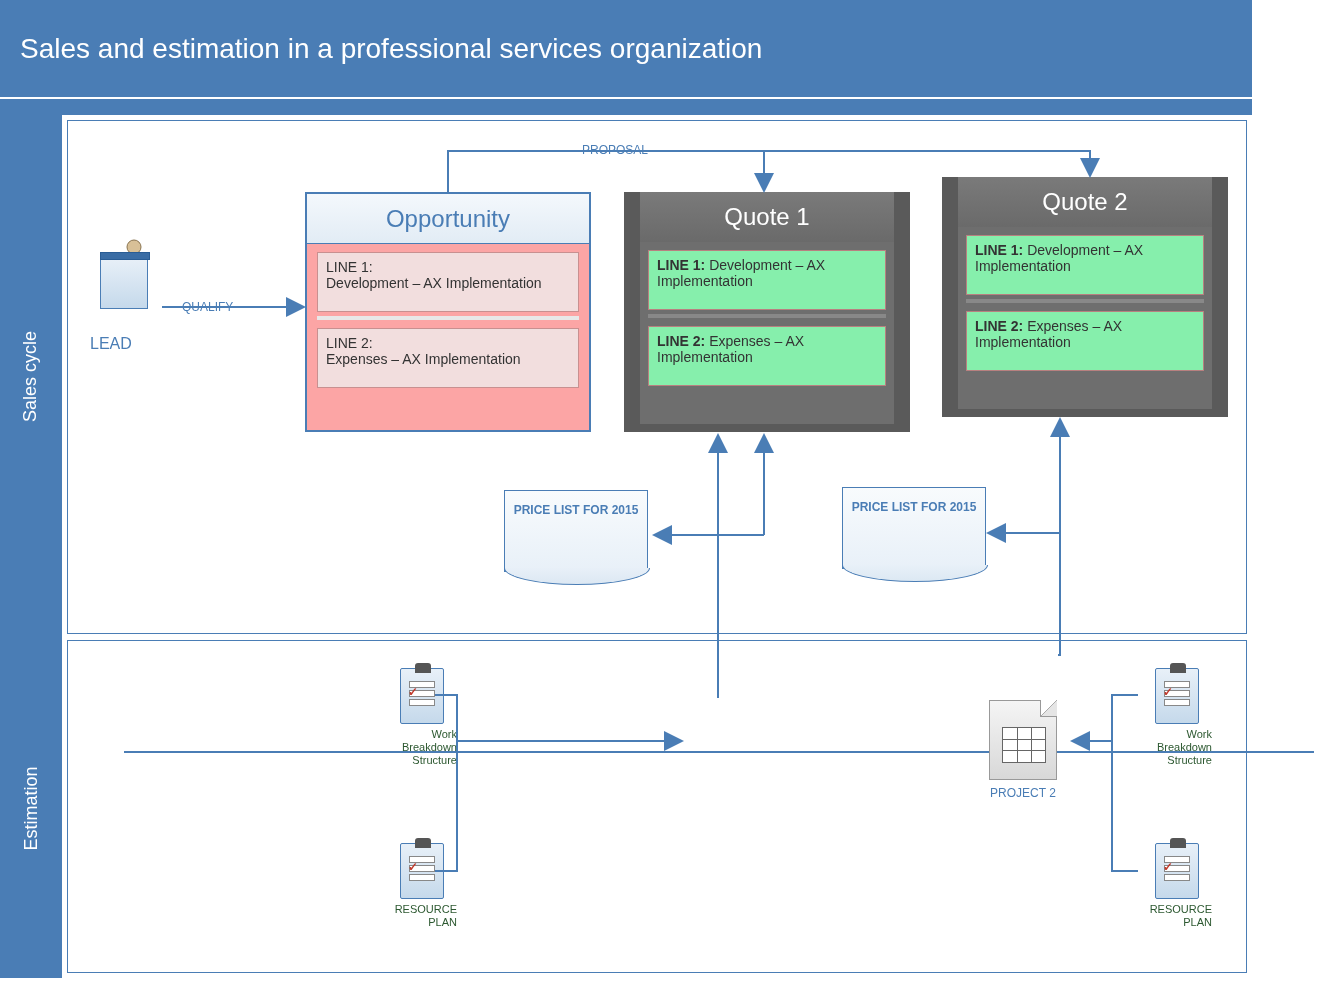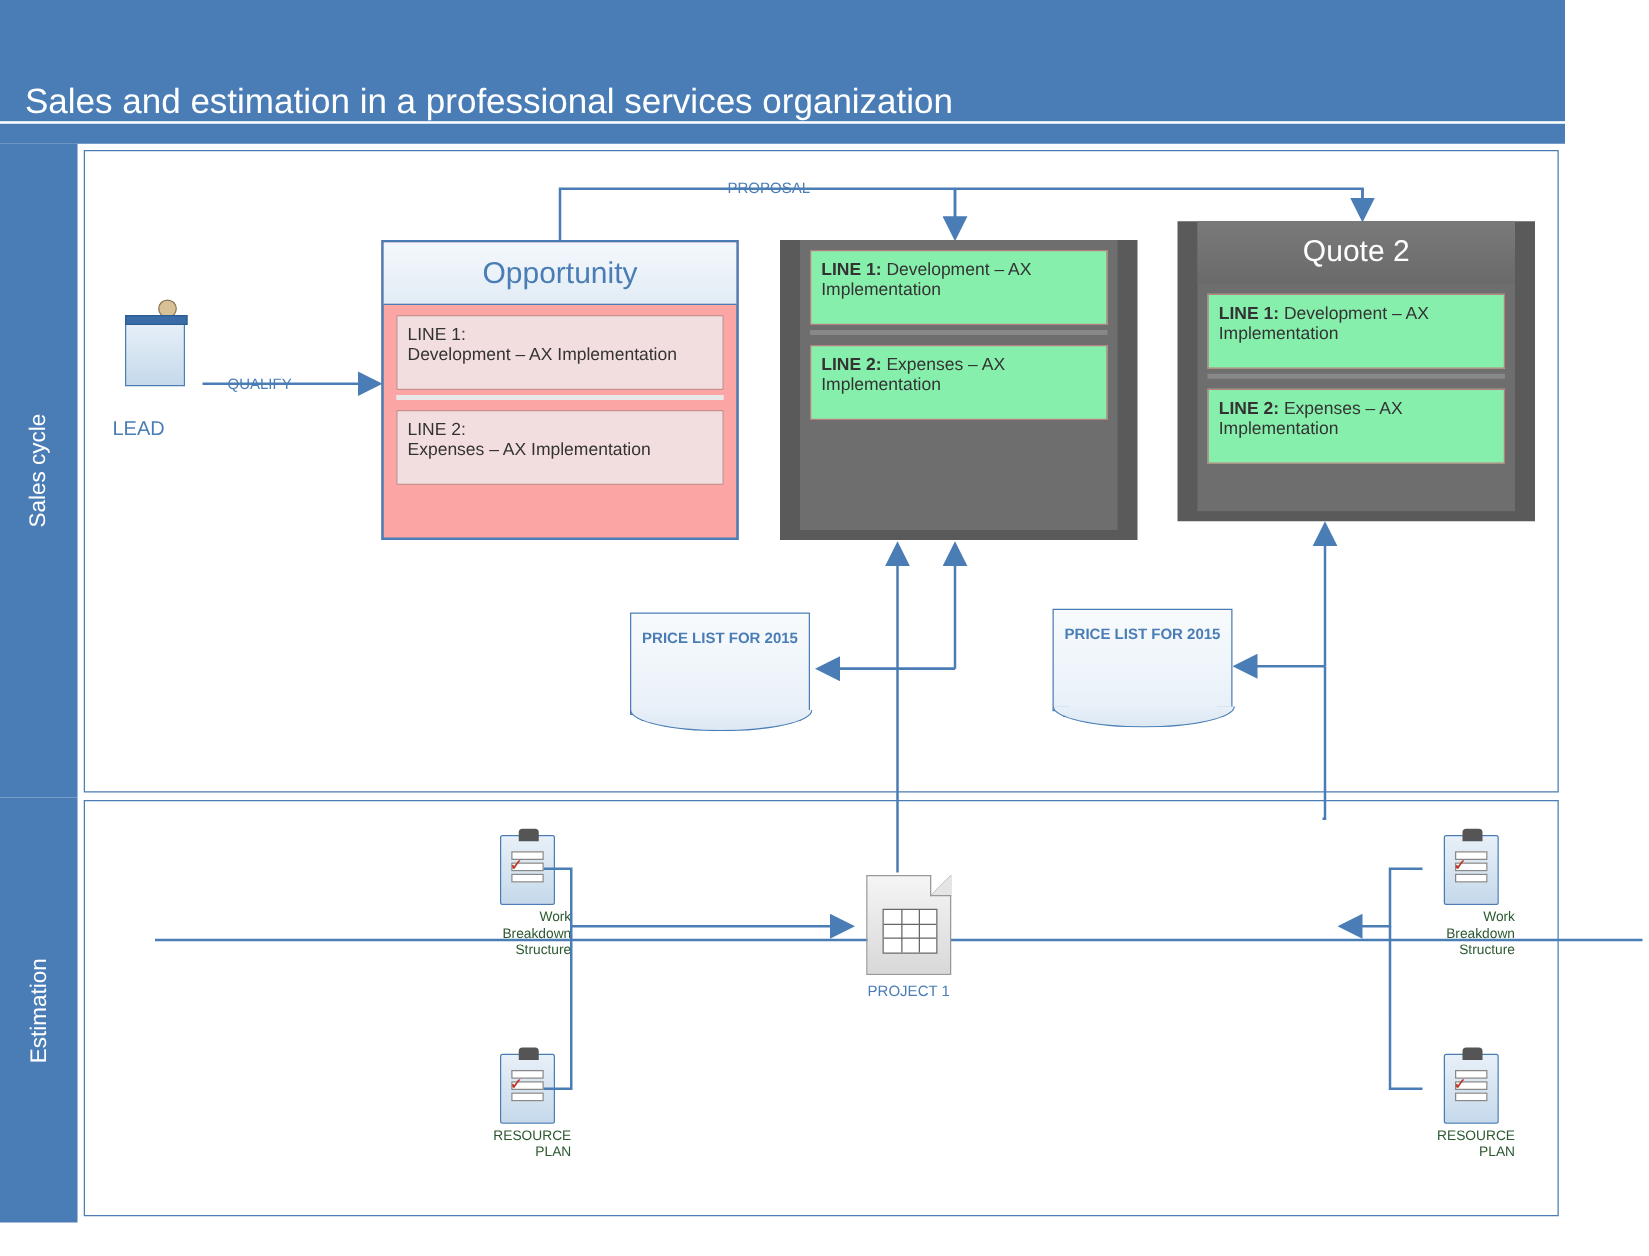--- a/index.html
+++ b/index.html
@@ -1,18 +1,18 @@
 <!DOCTYPE html>
 <html><head>
 <meta charset="utf-8">
 <style>
 *{box-sizing:border-box;margin:0;padding:0}
 body{font-family:'Segoe UI',Arial,sans-serif;background:#fff}
 .canvas{width:1319px;height:1005px;position:relative;background:#fff}
-.title-bar{position:absolute;left:0;top:0;width:1252px;height:97px;background:#4a7db5;display:flex;align-items:flex-end;padding-left:20px}
+.title-bar{position:absolute;left:0;top:0;width:1252px;height:97px;background:#4a7db5;display:flex;align-items:center;padding-left:20px}
 .title-text{color:#fff;font-size:28px;font-weight:300}
 .band-bar{position:absolute;left:0;top:97px;width:1252px;height:18px;background:#4a7db5;border-top:2px solid #fff}
 .swimlane-label-1{position:absolute;left:0;top:115px;width:62px;height:523px;background:#4a7db5;display:flex;align-items:center;justify-content:center}
 .swimlane-label-1 span{color:#fff;font-size:18px;font-weight:300;transform:rotate(-90deg);white-space:nowrap}
 .swimlane-label-2{position:absolute;left:0;top:638px;width:62px;height:340px;background:#4a7db5;display:flex;align-items:center;justify-content:center}
 .swimlane-label-2 span{color:#fff;font-size:18px;font-weight:300;transform:rotate(-90deg);white-space:nowrap}
 .row-divider{position:absolute;left:62px;top:636px;width:1190px;height:2px;background:#4a7db5}
 .content{position:absolute;left:62px;top:115px;width:1190px;height:863px}
 .sales-area{position:absolute;left:5px;top:5px;width:1180px;height:514px;border:1px solid #4a7db5;background:#fff}
 .est-area{position:absolute;left:5px;top:525px;width:1180px;height:333px;border:1px solid #4a7db5;background:#fff}
@@ -112,20 +112,21 @@
       </div>
       <div class="line-sep"></div>
       <div class="line-box">
         <strong>LINE 2:</strong>
         <span>Expenses – AX Implementation</span>
       </div>
     </div>
 
     <div class="quote-box" id="q1">
       <div class="quote-inner">
+        <div class="quote-head">Quote 1</div>
         <div class="quote-line">
           <strong>LINE 1:</strong>
           <span>Development – AX Implementation</span>
         </div>
         <div class="quote-sep"></div>
         <div class="quote-line">
           <strong>LINE 2:</strong>
           <span>Expenses – AX Implementation</span>
         </div>
       </div>
@@ -146,25 +147,25 @@
       </div>
     </div>
 
     <div class="pricelist" id="pl1">
       <div class="pricelist-shape">PRICE LIST FOR 2015</div>
     </div>
     <div class="pricelist" id="pl2">
       <div class="pricelist-shape">PRICE LIST FOR 2015</div>
     </div>
 
-    <div class="project" id="prj1">
+    <div class="project" id="prj2">
       <div class="project-page">
           <div class="project-grid"></div>
         </div>
-      <div class="project-label">PROJECT 1</div>
+      <div class="project-label">PROJECT 2</div>
     </div>
 
     <div class="clipboard" id="cb1">
       <div class="clipboard-body">
           <div class="cb-line"></div>
           <div class="cb-line checked"></div>
           <div class="cb-line"></div>
         </div>
       <div class="clipboard-label">Work Breakdown Structure</div>
     </div>

